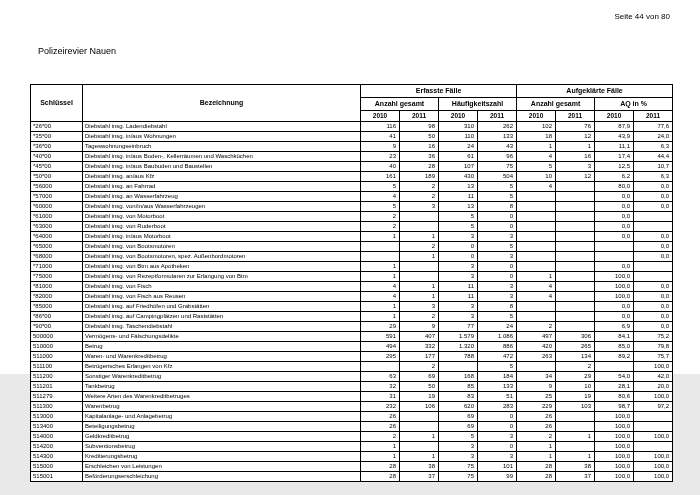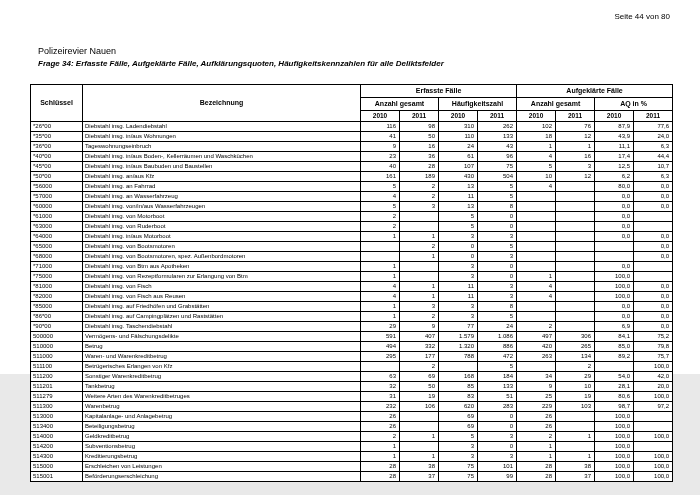--- a/index.html
+++ b/index.html
@@ -19,21 +19,20 @@
   td.c-num { text-align:right; padding-right:3px !important; }
 </style>
 </head>
 <body>
 
 <div class="page">
 
   <div class="page-number">Seite 44 von 80</div>
 
   <div class="report-title">Polizeirevier Nauen</div>
-  <div class="report-subtitle">Frage 34: Erfasste Fälle, Aufgeklärte Fälle, Aufklärungsquoten, Häufigkeitskennzahlen für alle Deliktsfelder</div>
 
   <table class="stats">
     <colgroup>
       <col style="width:52px">
       <col style="width:278px">
       <col style="width:39px">
         <col style="width:39px">
         <col style="width:39px">
         <col style="width:39px">
       <col style="width:39px">

